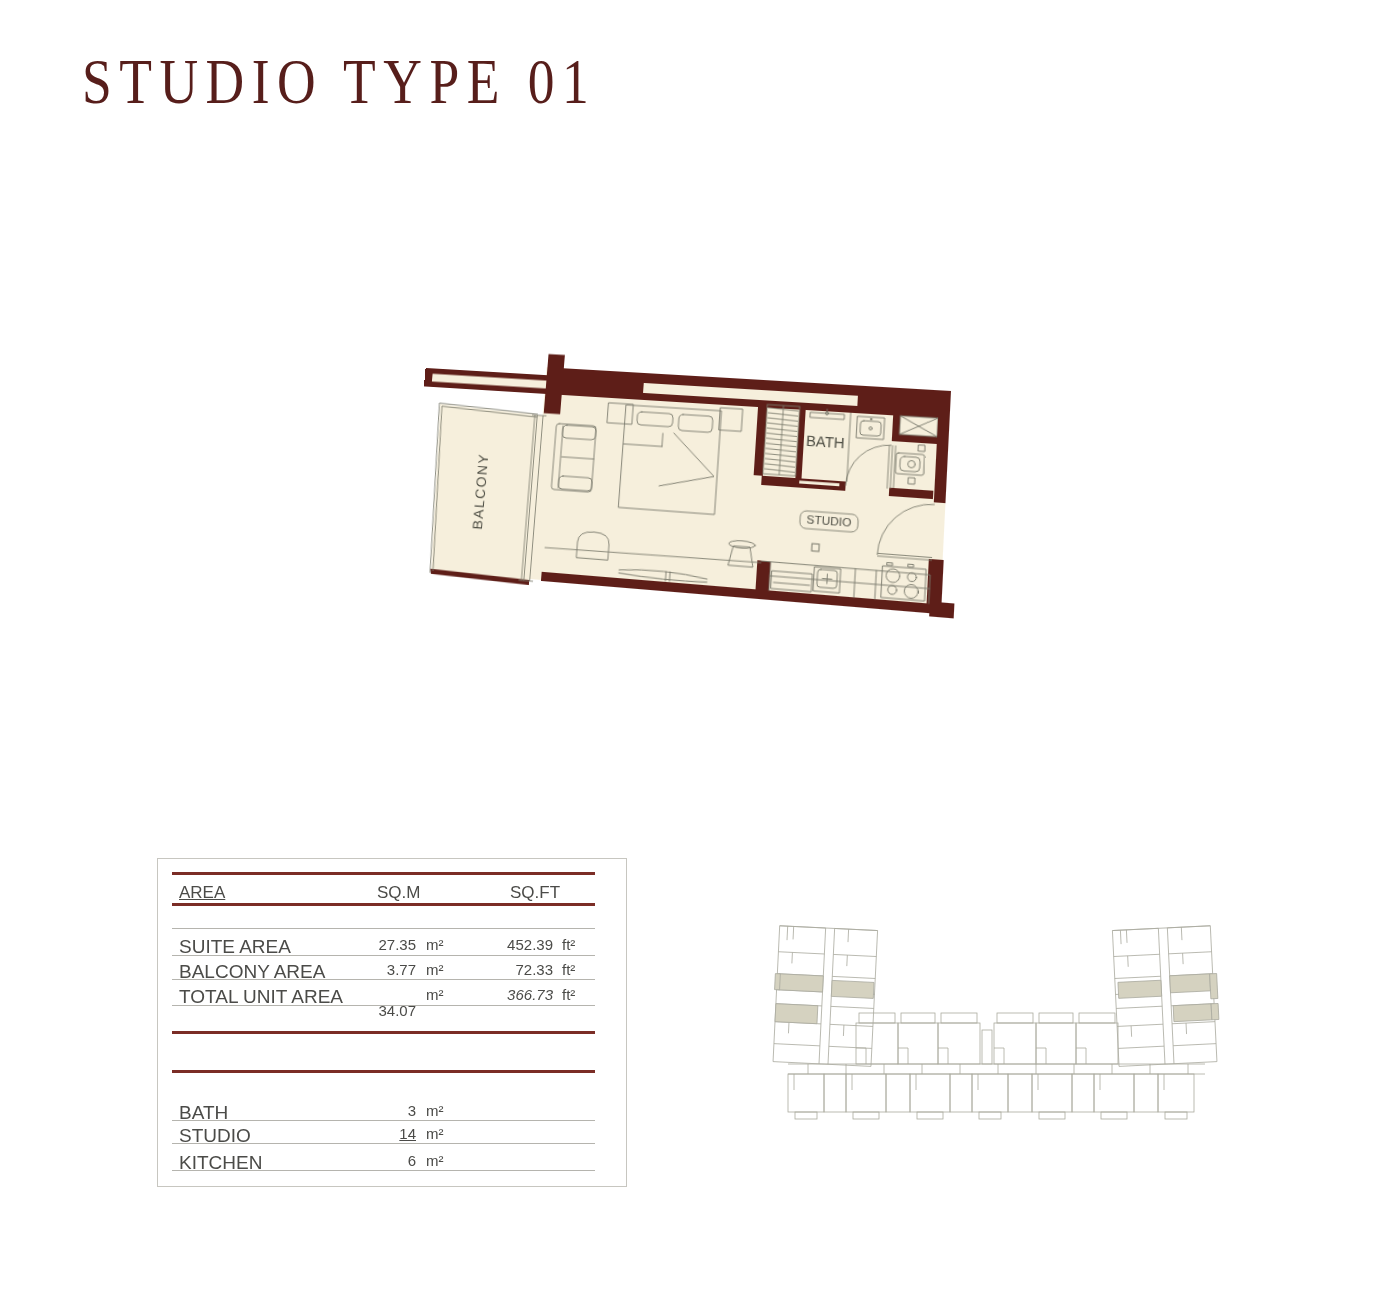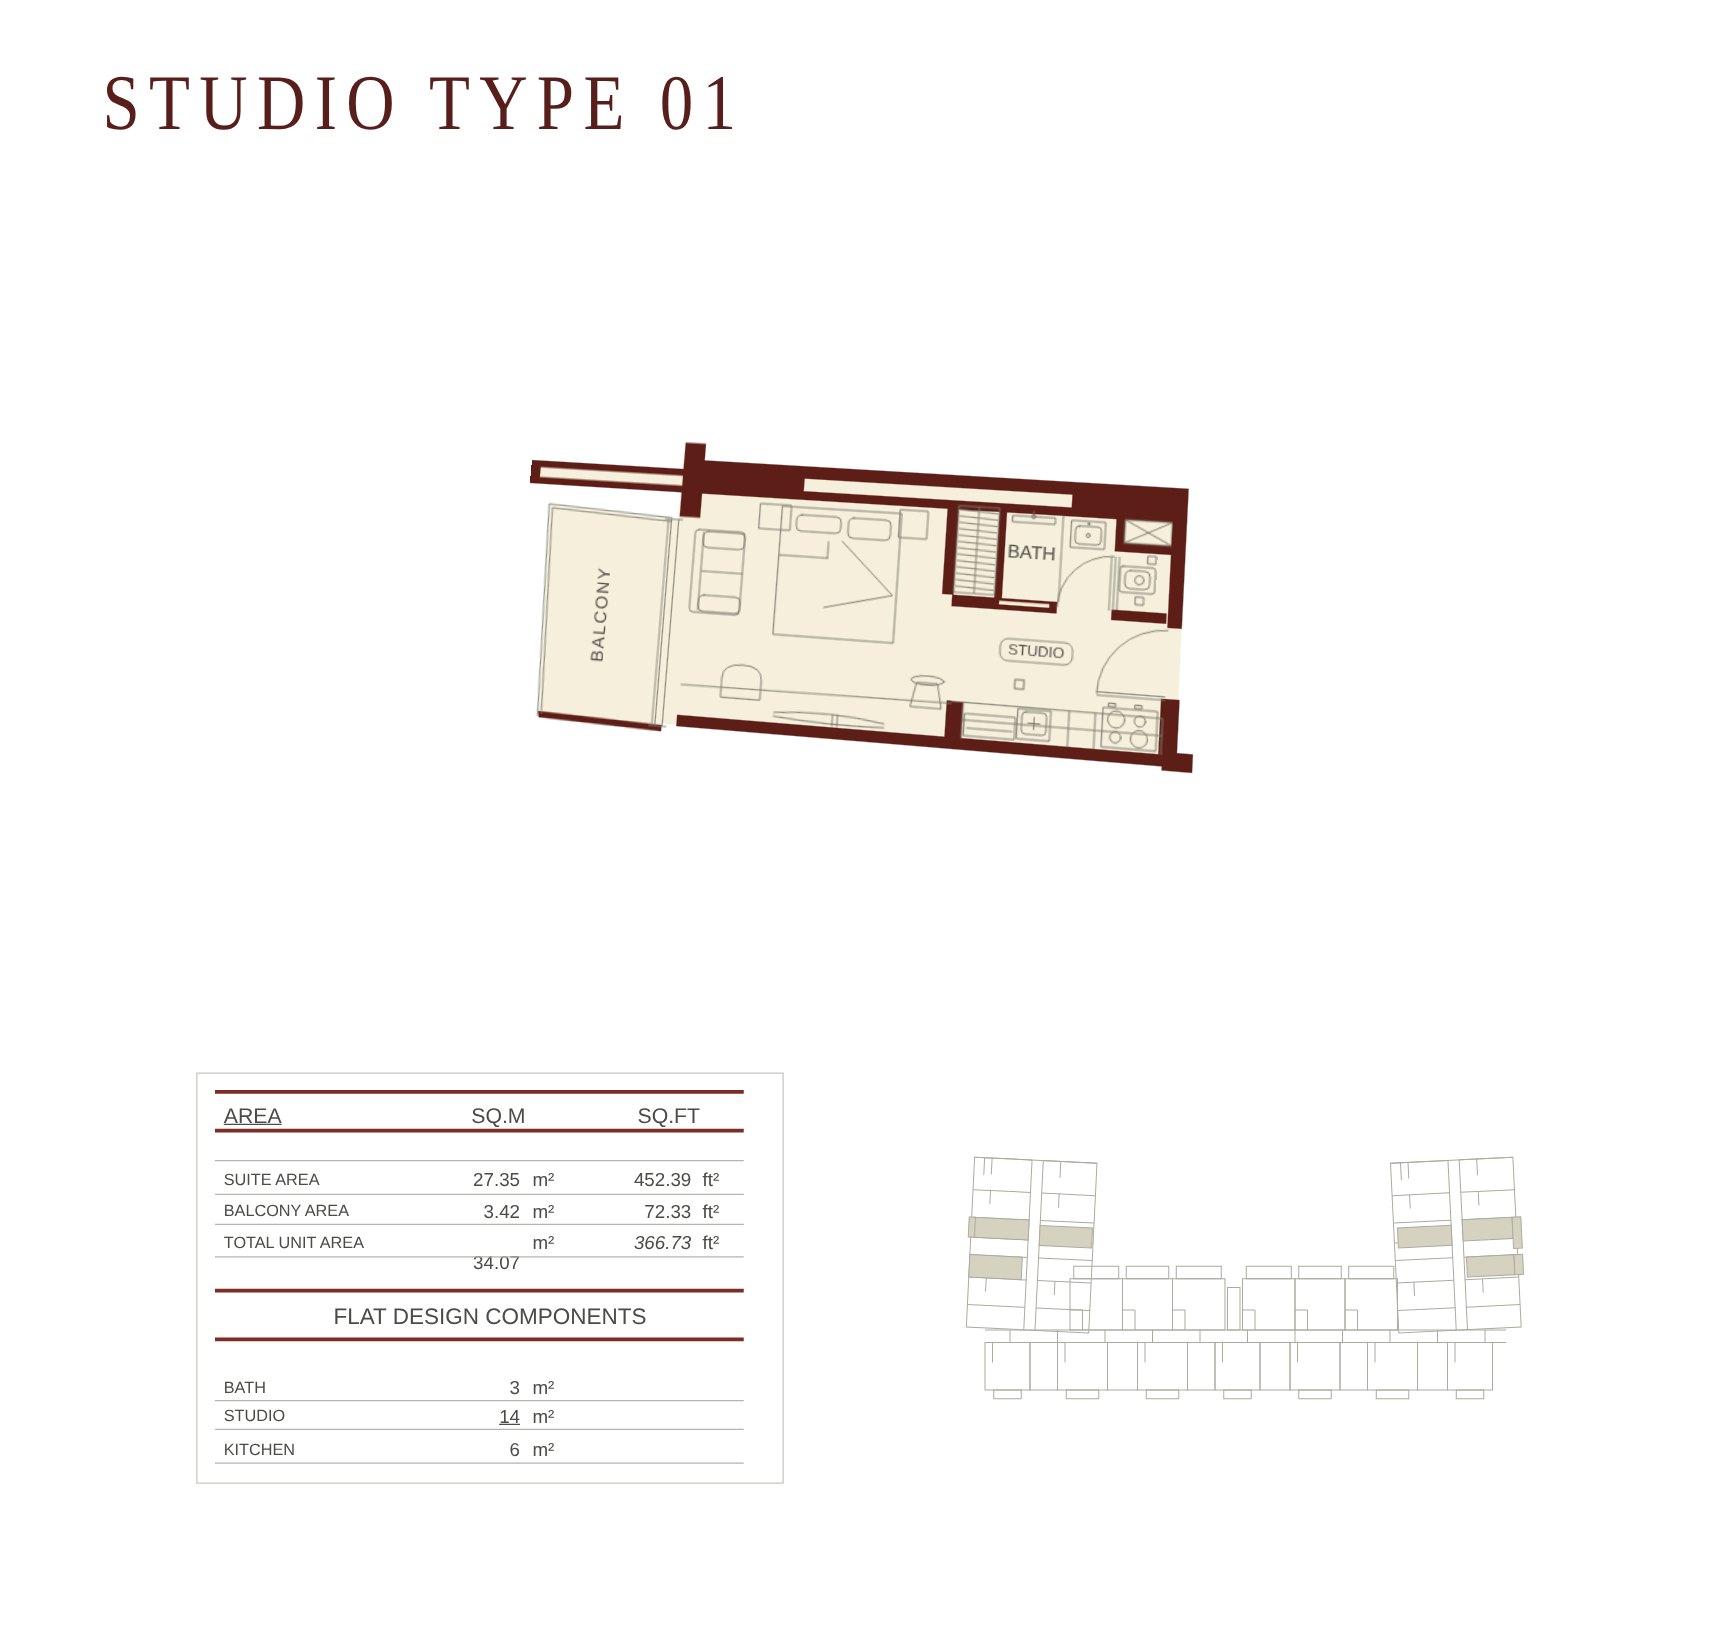--- a/index.html
+++ b/index.html
@@ -7,21 +7,21 @@
        font-family:"Liberation Sans", sans-serif;}
   .abs{position:absolute;}
   #title{left:82px;top:51px;font-family:"Liberation Serif",serif;font-size:63px;
          color:#571e1b;letter-spacing:8.8px;line-height:1;white-space:nowrap;
          transform:scaleX(0.85);transform-origin:left top;}
   #planwrap{left:0;top:0;width:560px;height:270px;transform-origin:0 0;
     transform:matrix3d(0.885724,0.015958,0,-0.00010743,-0.119655,0.939145,0,-0.00007535,0,0,1,0,428.762,333.159,0,1);}
   #tbl{left:157px;top:858px;width:468px;height:327px;border:1px solid #c7c6c0;color:#4b4b48;}
   .mrule{position:absolute;left:14px;width:423px;height:3px;background:#7b2d26;}
   .grule{position:absolute;left:14px;width:423px;height:1px;background:#b5b4ae;}
-  .rowtxt{position:absolute;font-size:13px;color:#4b4b48;}
+  .rowtxt{position:absolute;font-size:19px;color:#4b4b48;}
   .num{position:absolute;text-align:right;font-size:15px;}
   .unit{position:absolute;font-size:15px;}
   #keyplan{left:760px;top:918px;}
 </style>
 </head>
 <body>
 
 <div id="title" class="abs">STUDIO TYPE 01</div>
 
 <div id="planwrap" class="abs">
@@ -237,35 +237,34 @@
   <div class="grule" style="top:69px"></div>
 
   <div class="rowtxt" style="left:21px;top:77px;">SUITE AREA</div>
   <div class="num" style="left:158px;top:77px;width:100px;">27.35</div>
   <div class="unit" style="left:268px;top:77px;">m²</div>
   <div class="num" style="left:295px;top:77px;width:100px;">452.39</div>
   <div class="unit" style="left:404px;top:77px;">ft²</div>
   <div class="grule" style="top:96px"></div>
 
   <div class="rowtxt" style="left:21px;top:102px;">BALCONY AREA</div>
-  <div class="num" style="left:158px;top:102px;width:100px;">3.42</div>
+  <div class="num" style="left:158px;top:102px;width:100px;">3.77</div>
   <div class="unit" style="left:268px;top:102px;">m²</div>
   <div class="num" style="left:295px;top:102px;width:100px;">72.33</div>
   <div class="unit" style="left:404px;top:102px;">ft²</div>
   <div class="grule" style="top:120px"></div>
 
   <div class="rowtxt" style="left:21px;top:127px;">TOTAL UNIT AREA</div>
   <div class="num" style="left:158px;top:127px;width:100px;margin-top:16px;">34.07</div>
   <div class="unit" style="left:268px;top:127px;">m²</div>
   <div class="num" style="left:295px;top:127px;width:100px;font-style:italic;">366.73</div>
   <div class="unit" style="left:404px;top:127px;">ft²</div>
   <div class="grule" style="top:146px"></div>
 
   <div class="mrule" style="top:172px"></div>
-  <div class="rowtxt" style="left:0;top:184px;width:100%;text-align:center;font-size:18px;">FLAT DESIGN COMPONENTS</div>
   <div class="mrule" style="top:211px"></div>
 
   <div class="rowtxt" style="left:21px;top:243px;">BATH</div>
   <div class="num" style="left:158px;top:243px;width:100px;">3</div>
   <div class="unit" style="left:268px;top:243px;">m²</div>
   <div class="grule" style="top:261px"></div>
 
   <div class="rowtxt" style="left:21px;top:266px;">STUDIO</div>
   <div class="num" style="left:158px;top:266px;width:100px;text-decoration:underline;">14</div>
   <div class="unit" style="left:268px;top:266px;">m²</div>

